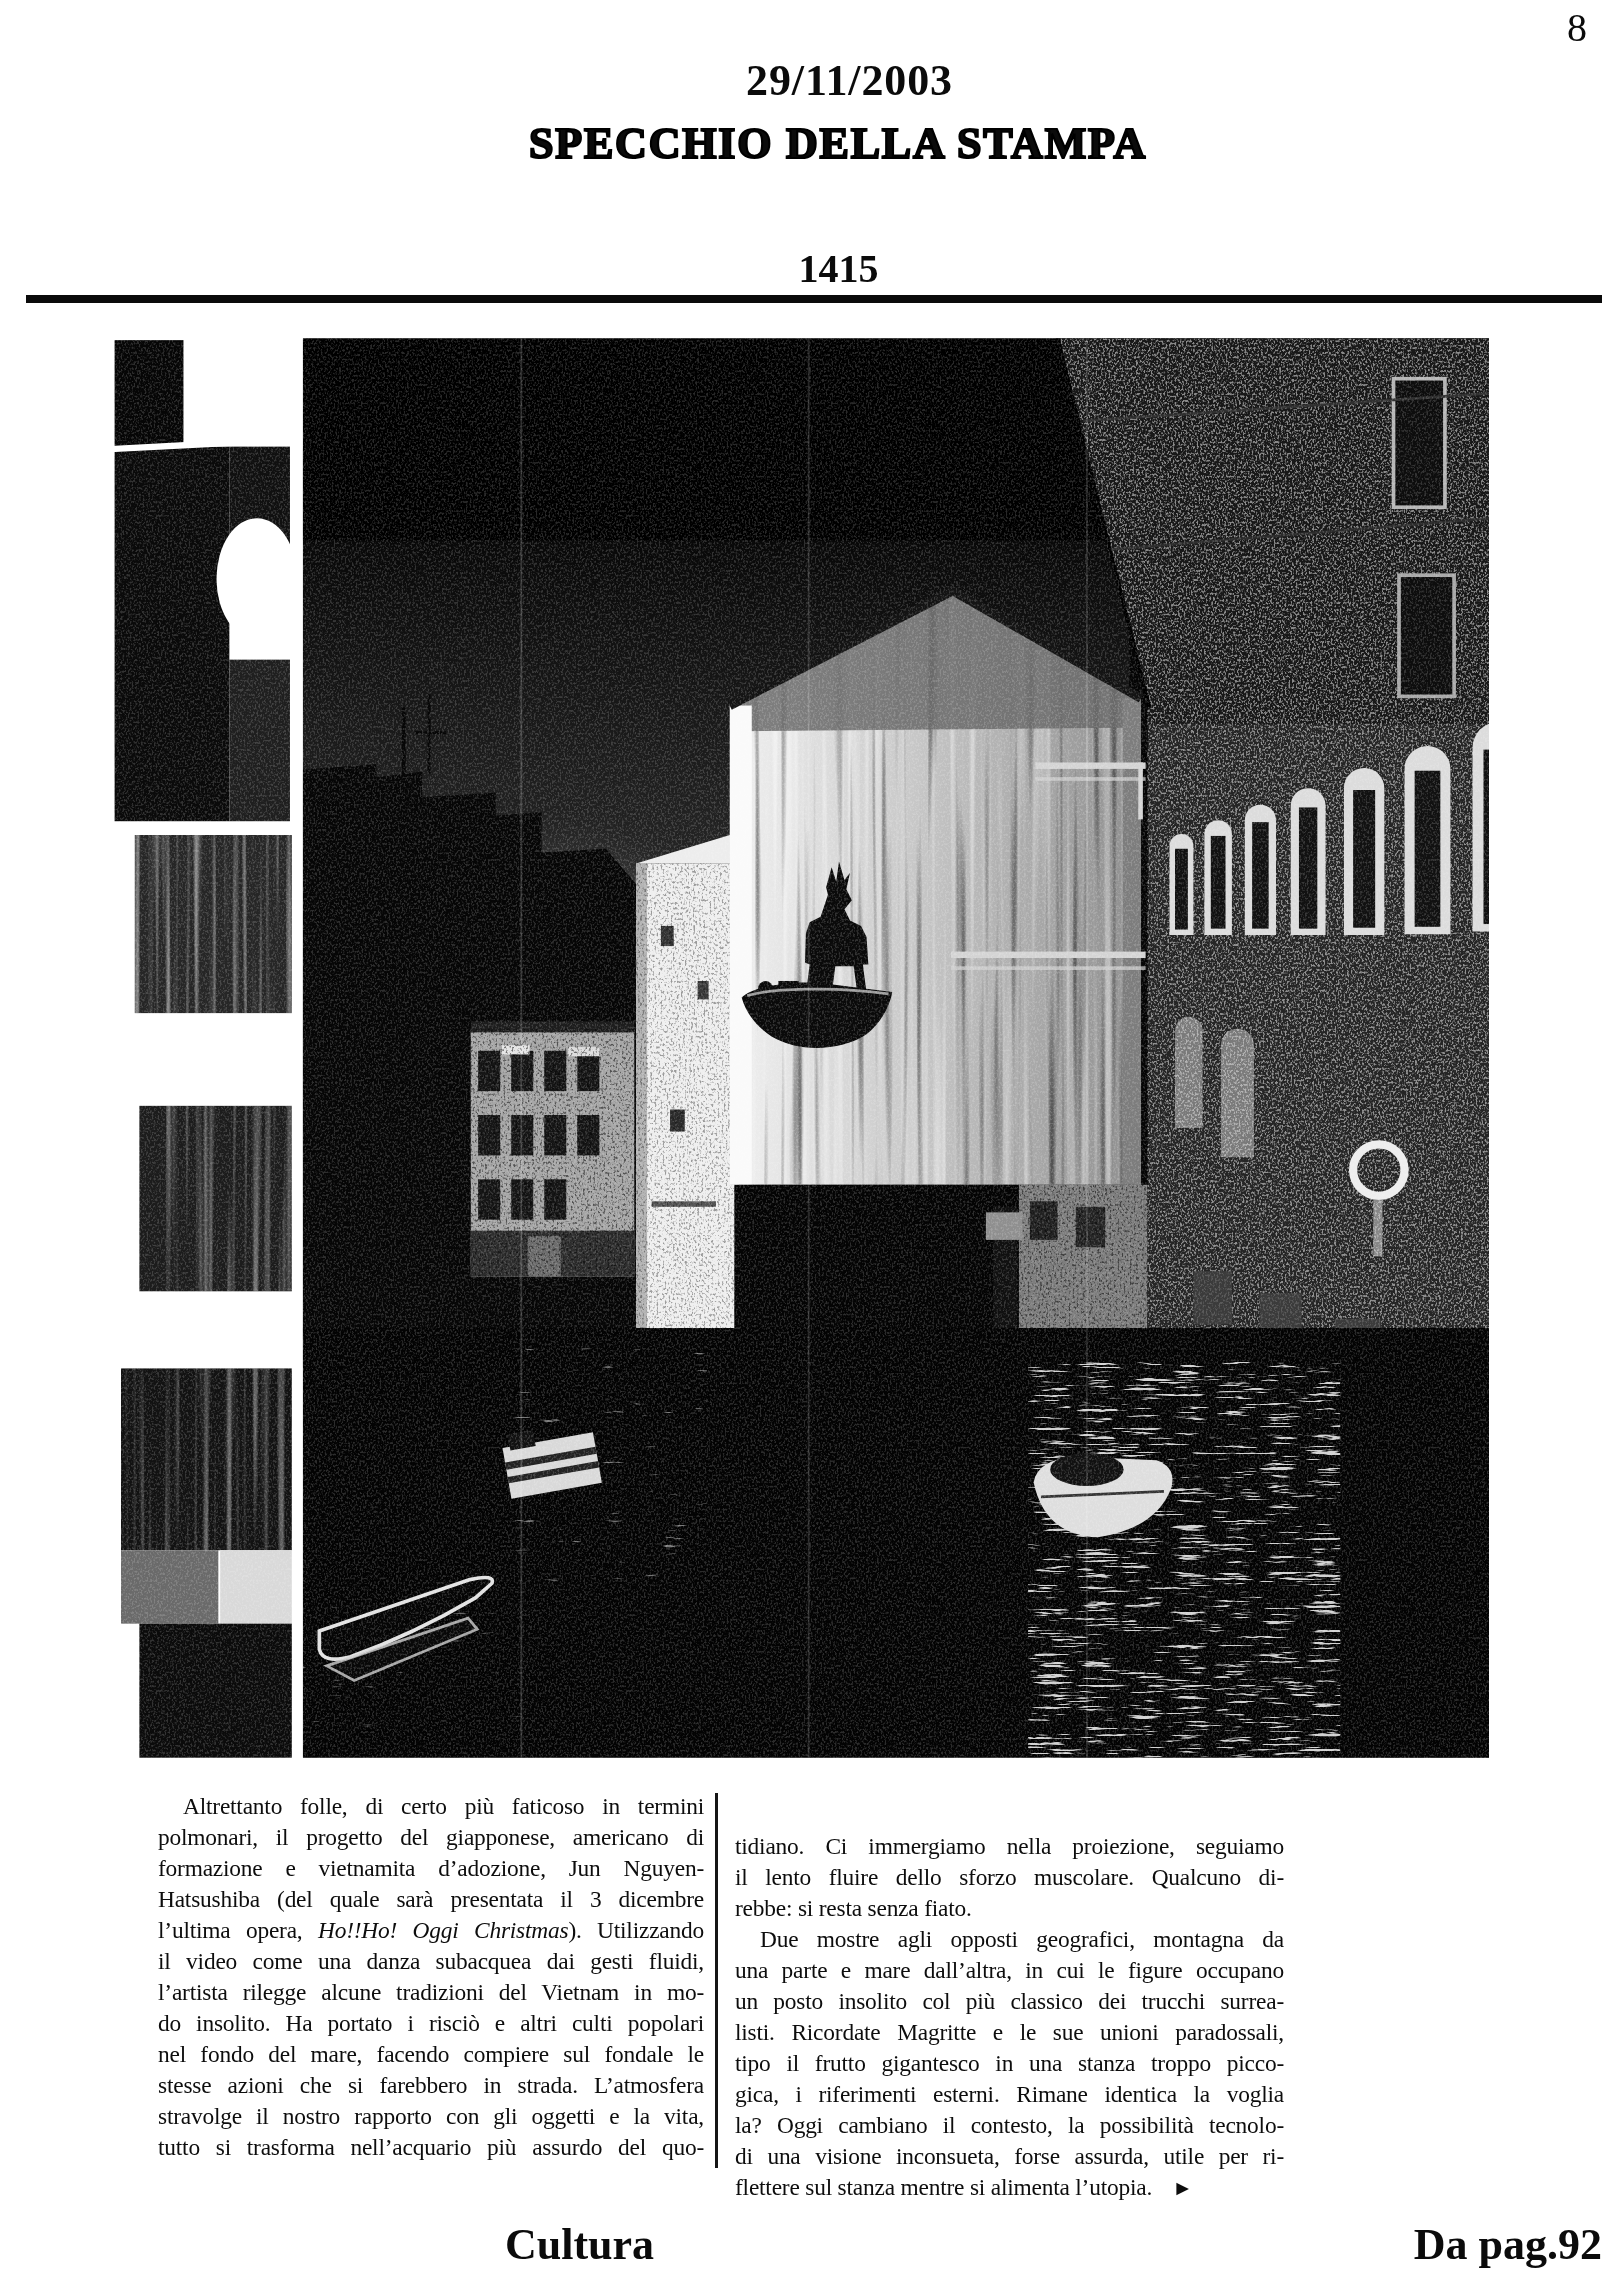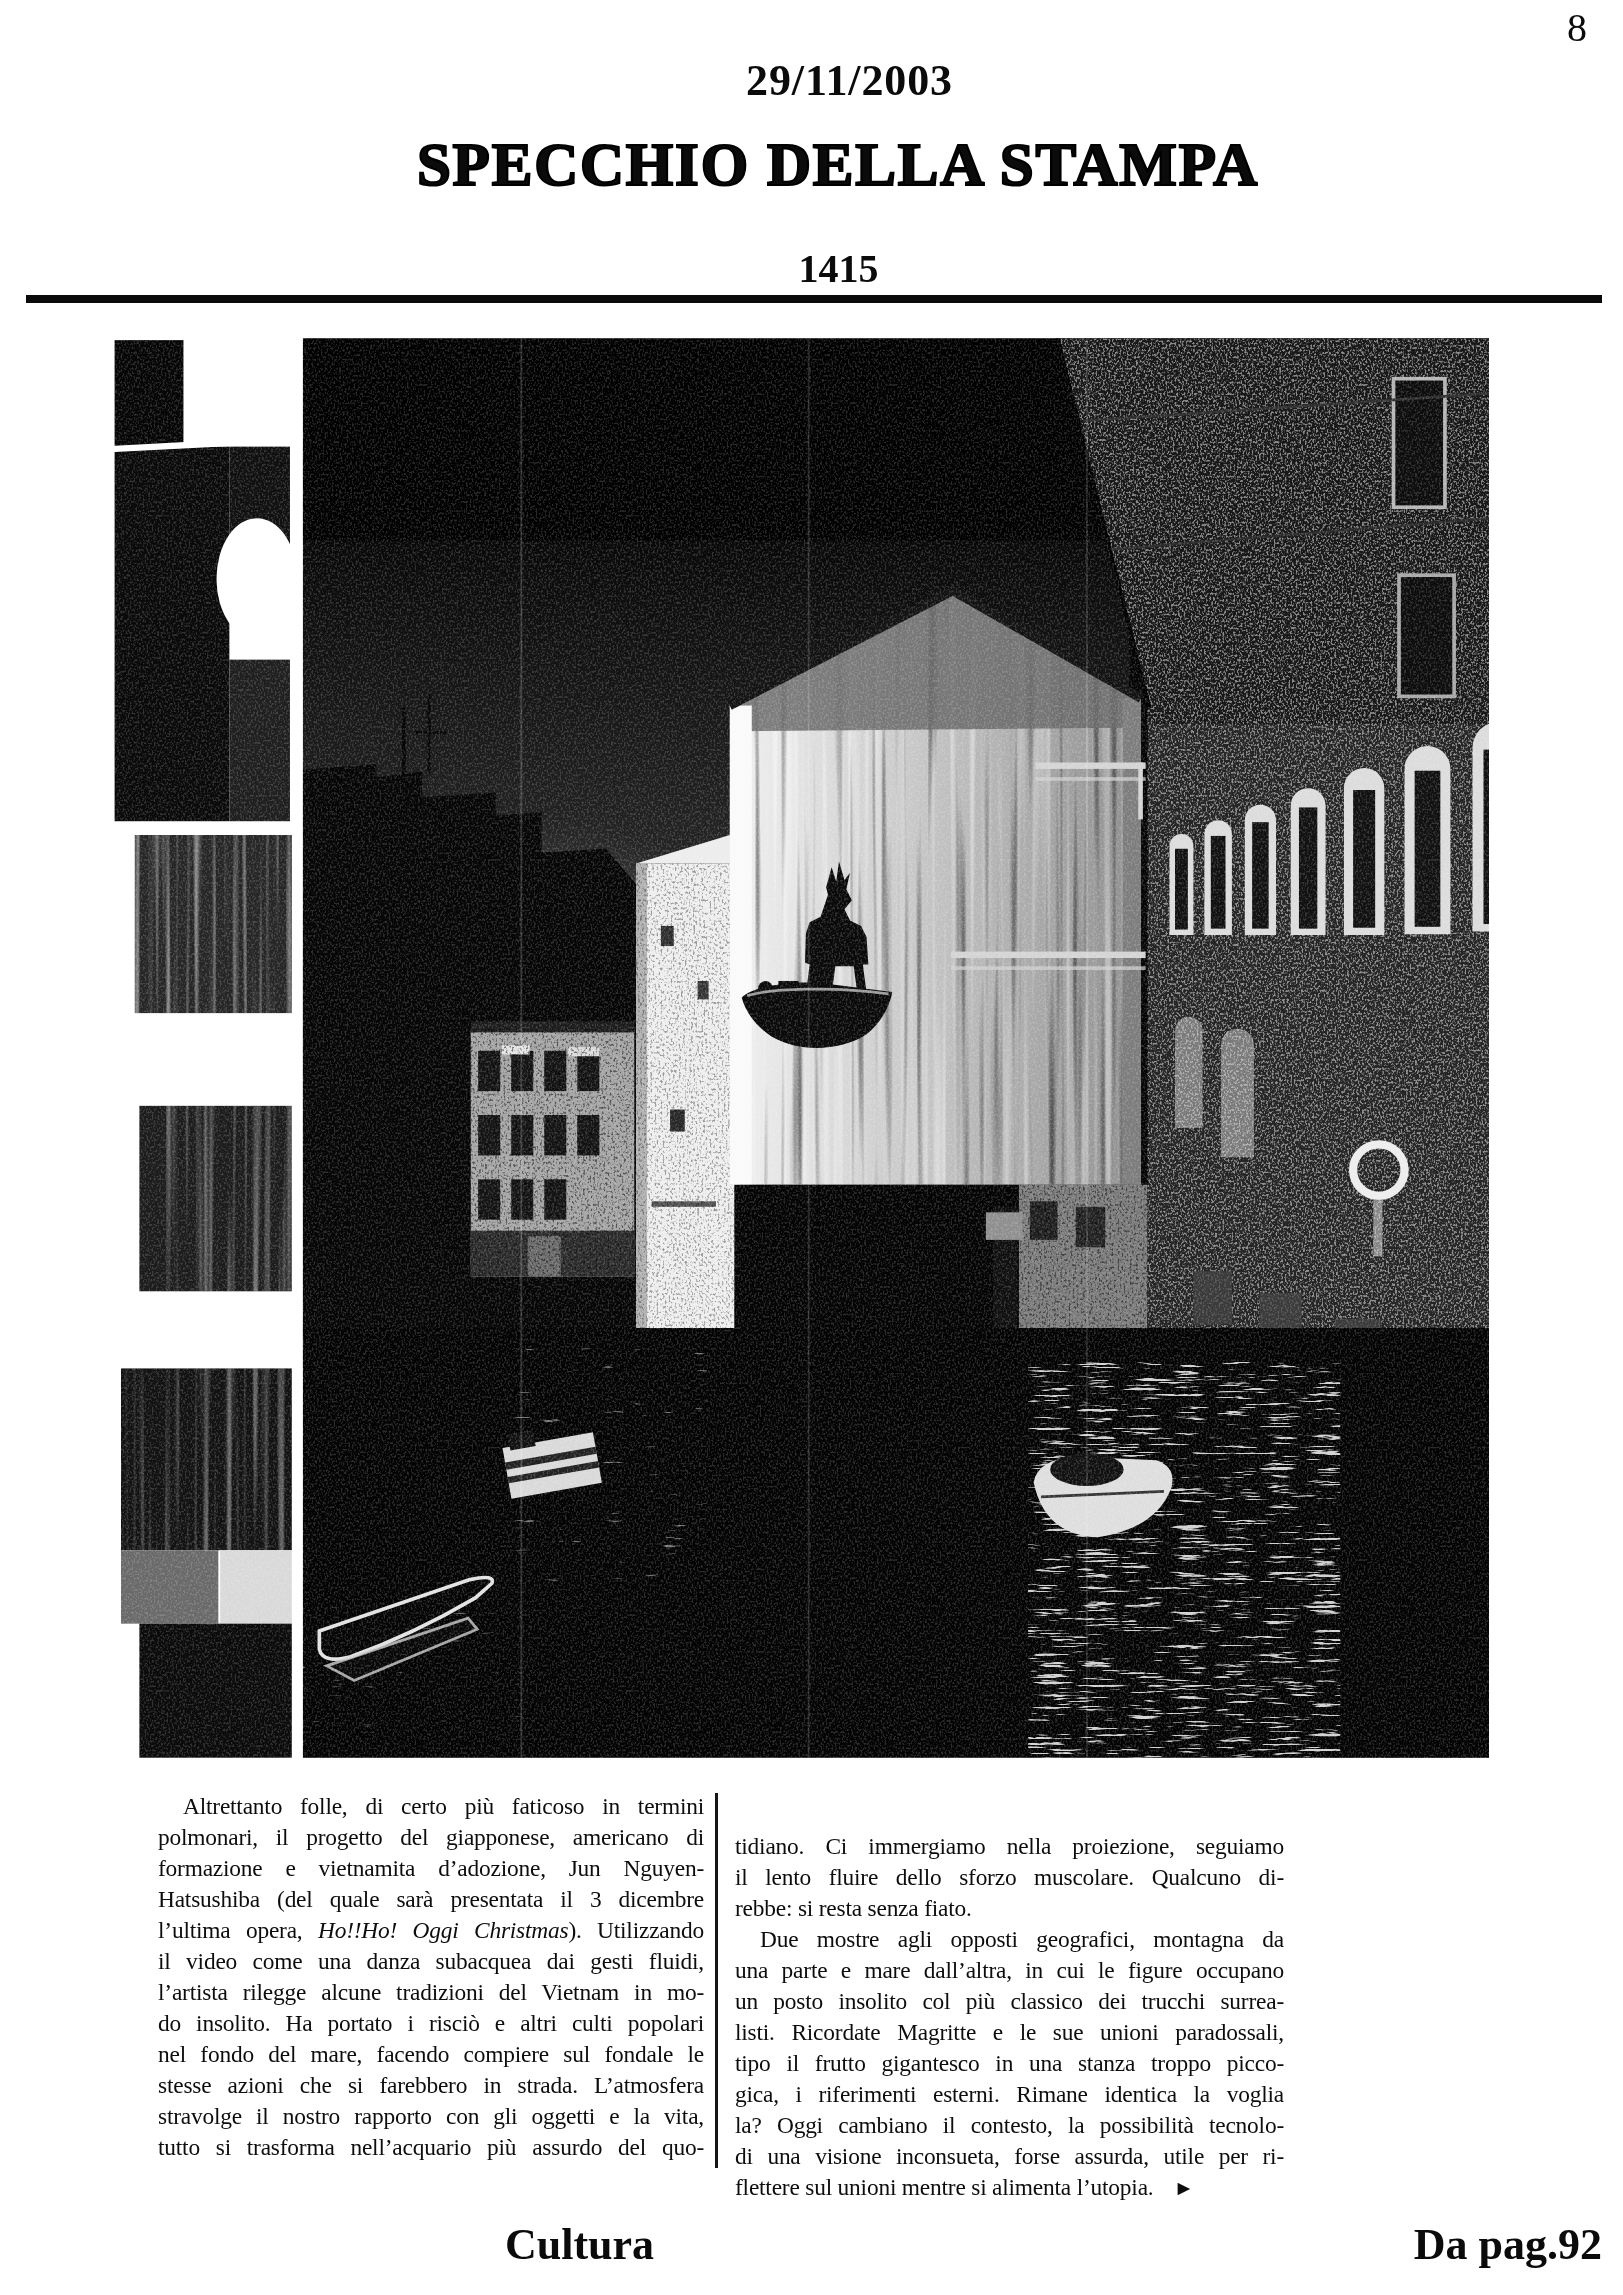--- a/index.html
+++ b/index.html
@@ -6,22 +6,22 @@
   body{
     width:1624px;height:2296px;position:relative;background:#ffffff;
     font-family:"Liberation Serif","DejaVu Serif",serif;color:#0b0b0b;
     overflow:hidden;
   }
   .abs{position:absolute;}
   
   .page-num{left:1545px;top:3.7px;width:64px;font-size:40px;text-align:center;}
   .hdr-date{left:574px;top:55px;width:551px;text-align:center;font-size:44px;font-weight:bold;letter-spacing:0.9px;}
   .hdr-title{
-    left:379px;top:130px;width:918px;text-align:center;
-    font-size:61px;font-weight:bold;letter-spacing:1.8px;
+    left:379px;top:118px;width:918px;text-align:center;
+    font-size:44px;font-weight:bold;letter-spacing:1.8px;
     -webkit-text-stroke:2.2px #000;
   }
   .hdr-issue{left:655px;top:237px;width:367px;text-align:center;font-size:40px;font-weight:bold;margin-top:8px;}
   .rule{left:26px;top:295px;width:1576px;height:8.3px;background:#0a0a0a;}
   
   .photo{left:110px;top:338px;width:1379px;height:1420px;}
   
   .col{top:1791px;width:546px;font-size:23.4px;line-height:31px;letter-spacing:-0.2px;color:#0d0d0d;}
   .col-left{left:158px;}
   .col-right{left:735px;width:549px;margin-top:40px;}
@@ -312,18 +312,18 @@
   <div class="line">il lento fluire dello sforzo muscolare. Qualcuno di-</div>
   <div class="line end">rebbe: si resta senza fiato.</div>
   <div class="line indent">Due mostre agli opposti geografici, montagna da</div>
   <div class="line">una parte e mare dall’altra, in cui le figure occupano</div>
   <div class="line">un posto insolito col più classico dei trucchi surrea-</div>
   <div class="line">listi. Ricordate Magritte e le sue unioni paradossali,</div>
   <div class="line">tipo il frutto gigantesco in una stanza troppo picco-</div>
   <div class="line">gica, i riferimenti esterni. Rimane identica la voglia</div>
   <div class="line">la? Oggi cambiano il contesto, la possibilità tecnolo-</div>
   <div class="line">di una visione inconsueta, forse assurda, utile per ri-</div>
-  <div class="line end"><span>flettere sul unioni mentre si alimenta l’utopia.</span><span class="arrow">►</span></div>
+  <div class="line end"><span>flettere sul stanza mentre si alimenta l’utopia.</span><span class="arrow">►</span></div>
 </div>
 
 <div class="abs foot foot-section">Cultura</div>
 <div class="abs foot foot-ref">Da pag.92</div>
 
 
 </body></html>

